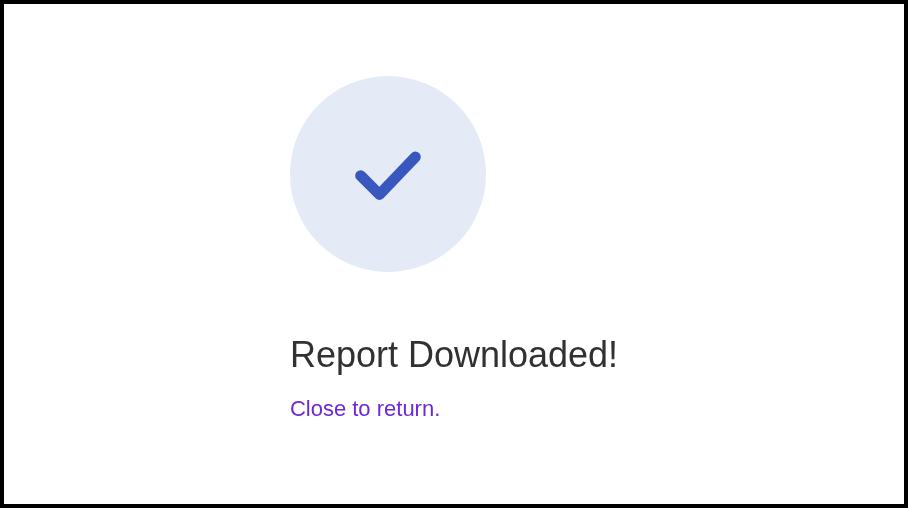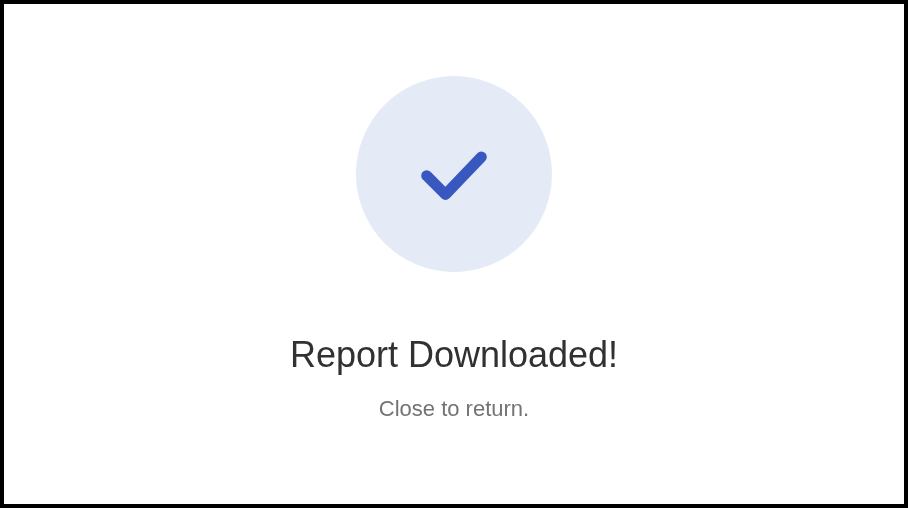--- a/index.html
+++ b/index.html
@@ -15,21 +15,20 @@
       font-family: "Segoe UI", -apple-system, BlinkMacSystemFont, sans-serif;
       display: flex;
       flex-direction: column;
       align-items: center;
       justify-content: center;
       overflow: hidden;
     }
     .content {
       display: flex;
       flex-direction: column;
-      align-items: center;
       padding-bottom: 10px;
     }
     .check-circle {
       width: 196px;
       height: 196px;
       border-radius: 50%;
       display: flex;
       align-items: center;
       justify-content: center;
       margin-bottom: 62px;
@@ -40,21 +39,21 @@
     }
     .title {
       font-size: 36px;
       font-weight: 400;
       color: #323130;
       margin-bottom: 20px;
     }
     .subtitle {
       font-size: 22px;
       font-weight: 400;
-      color: #737373;
+      color: #6d28d9;
     }
   </style>
 </head>
 <body>
 
 <div class="content">
   <div class="check-circle" style="background:#e4eaf6;">
     <svg viewBox="0 0 24 24" fill="none">
       <path d="M4 12.5 L9.5 18 L20 7" stroke-width="3.2" stroke-linecap="round" stroke-linejoin="round" stroke="#3858c0"></path>
     </svg>

